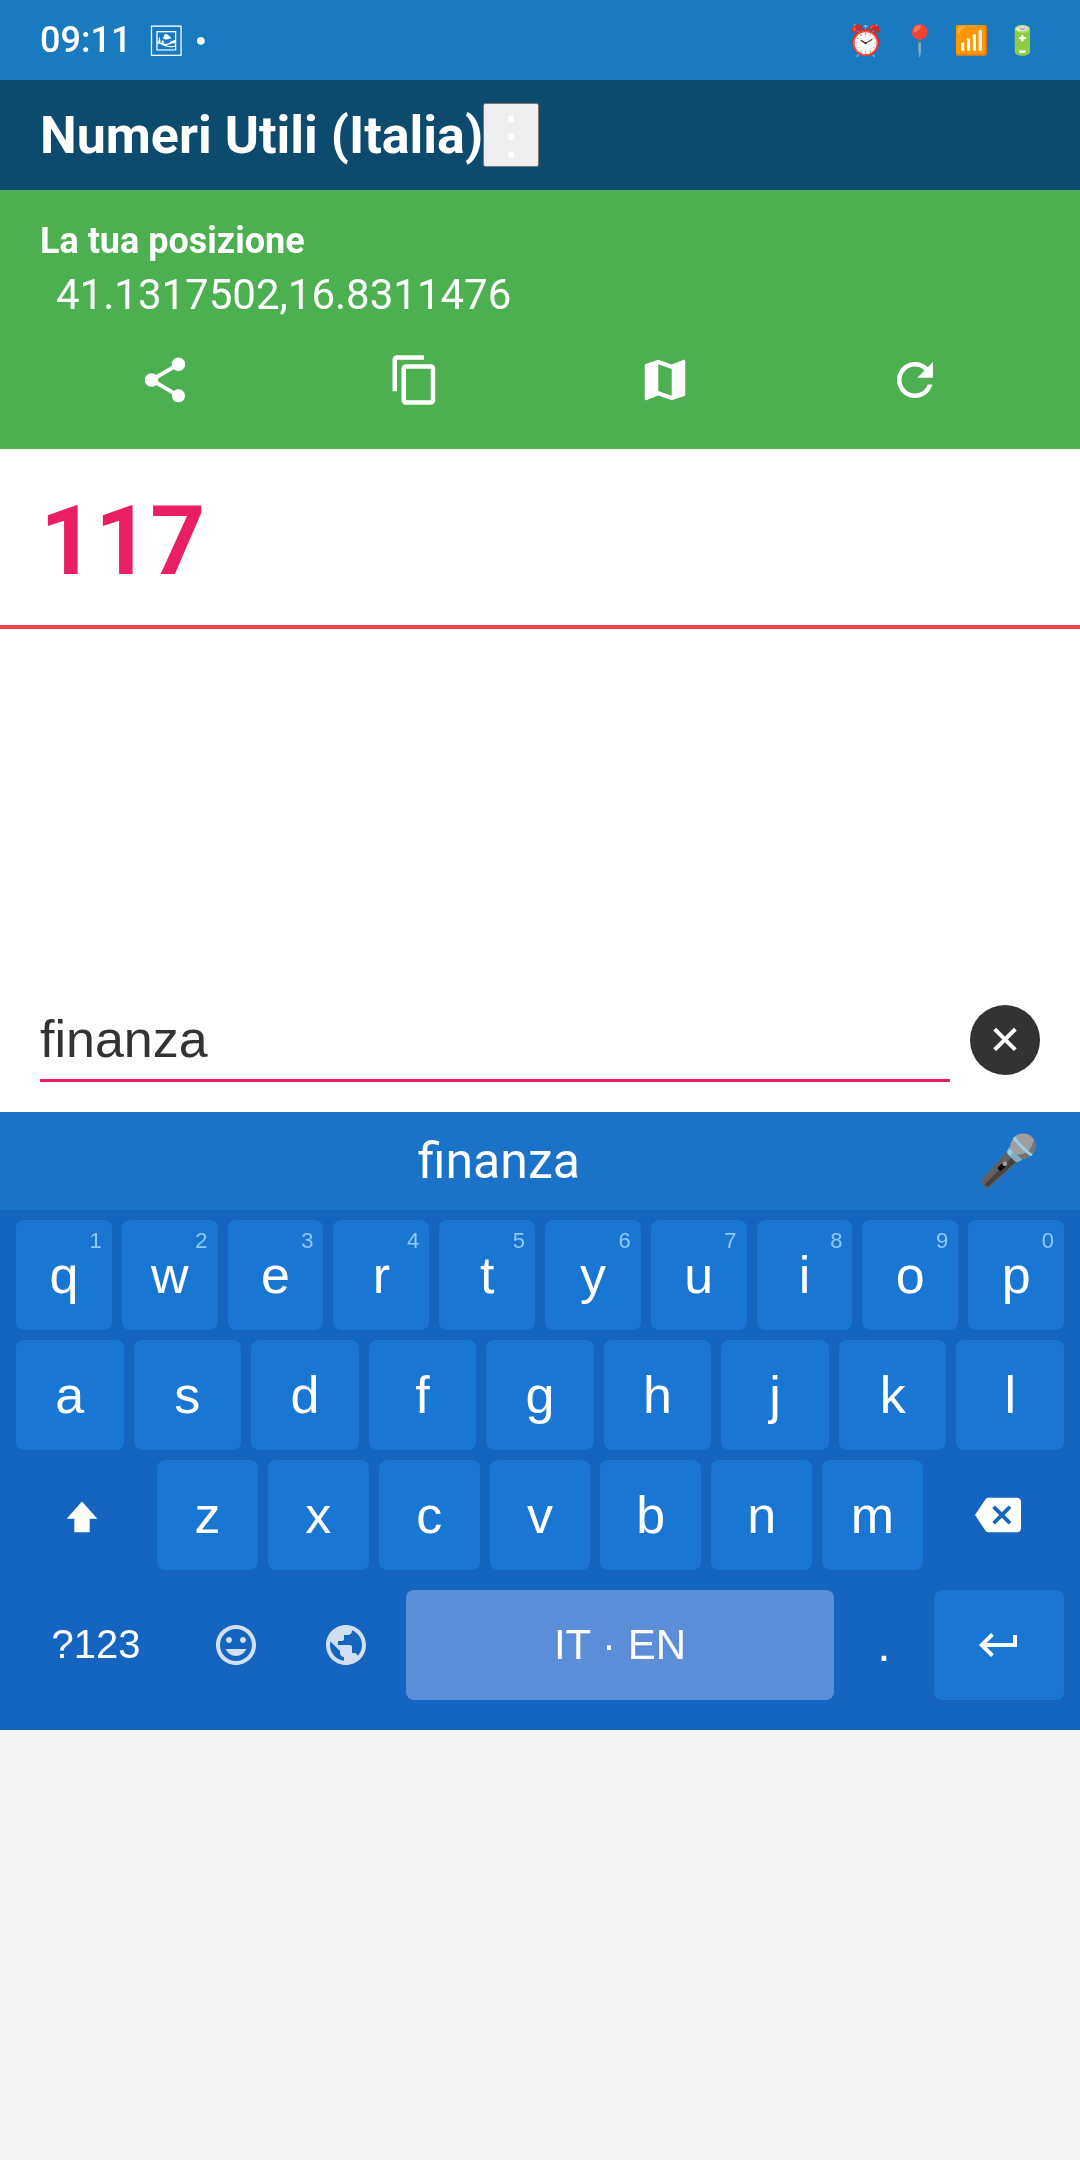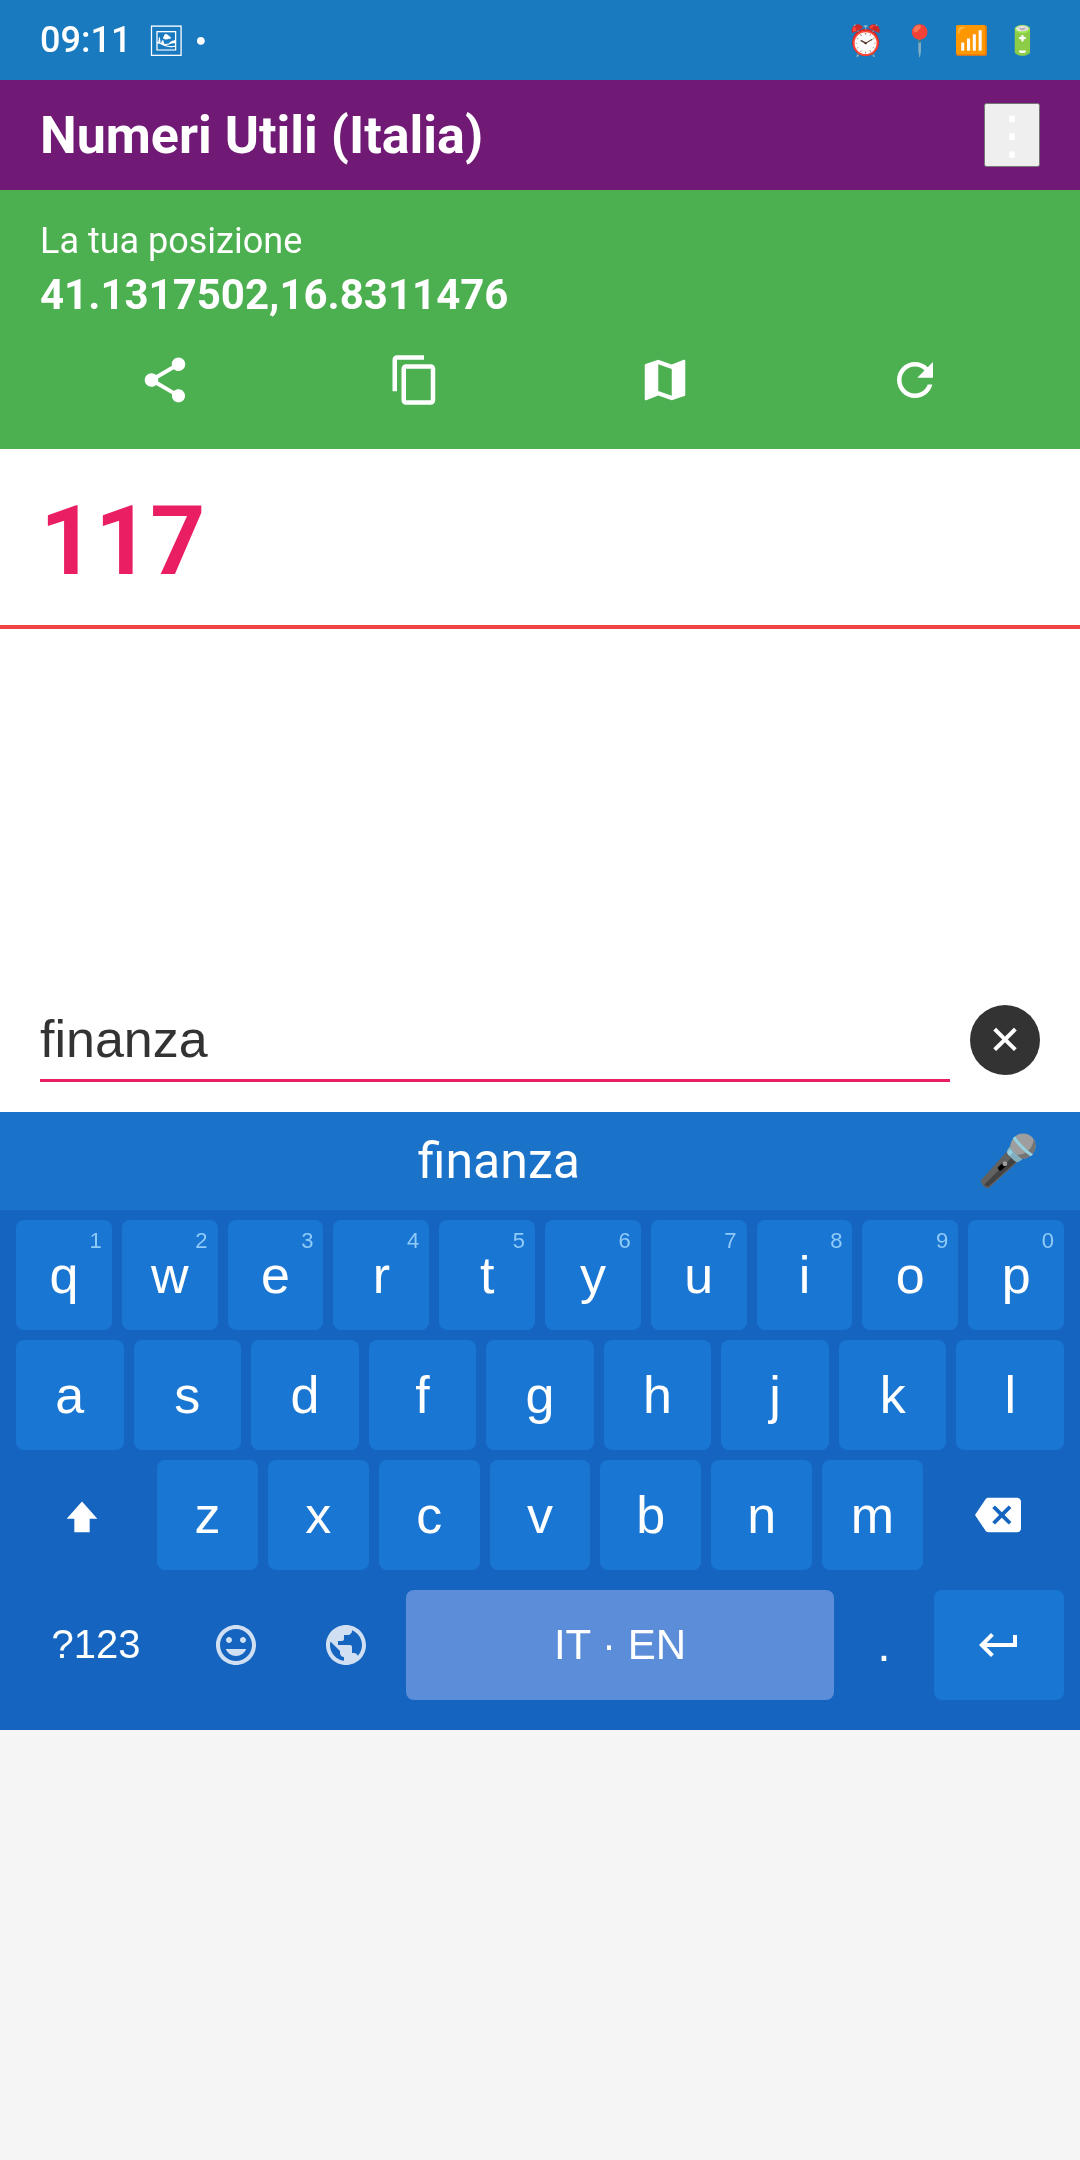--- a/index.html
+++ b/index.html
@@ -44,24 +44,23 @@
     }
     .status-icon {
       color: white;
       font-size: 30px;
     }
 
     
     .app-bar {
       width: 100%;
       height: 110px;
-      background: #701a75;
-      display: flex;
-      align-items: center;
-      justify-content: space-between;
+      background: #0c4a6e;
+      display: flex;
+      align-items: center;
       padding: 0 40px;
     }
     .app-bar-title {
       color: white;
       font-size: 52px;
       font-weight: 700;
     }
     .app-bar-menu {
       color: white;
       font-size: 52px;
@@ -70,28 +69,29 @@
 
     
     .location-bar {
       width: 100%;
       background: #4caf50;
       padding: 30px 40px 20px 40px;
     }
     .location-label {
       color: white;
       font-size: 36px;
+      font-weight: 700;
+      margin-bottom: 8px;
+    }
+    .location-coords {
+      color: white;
+      font-size: 42px;
       font-weight: 400;
-      margin-bottom: 8px;
-    }
-    .location-coords {
-      color: white;
-      font-size: 42px;
-      font-weight: 700;
       margin-bottom: 24px;
+      margin-left: 16px;
     }
     .location-actions {
       display: flex;
       align-items: center;
       justify-content: space-around;
       padding: 10px 0 10px 0;
     }
     .location-action-btn {
       color: white;
       font-size: 54px;

